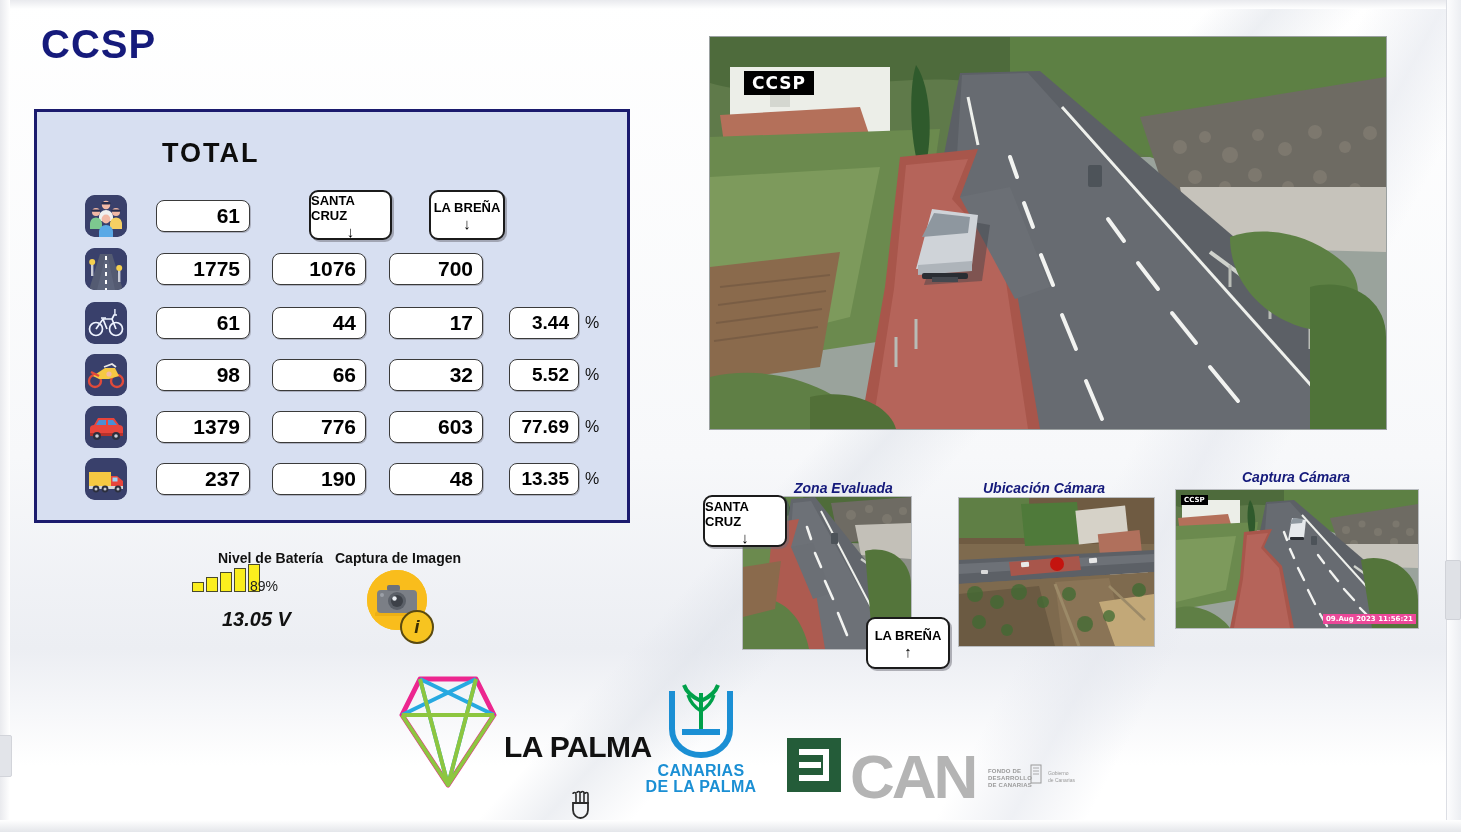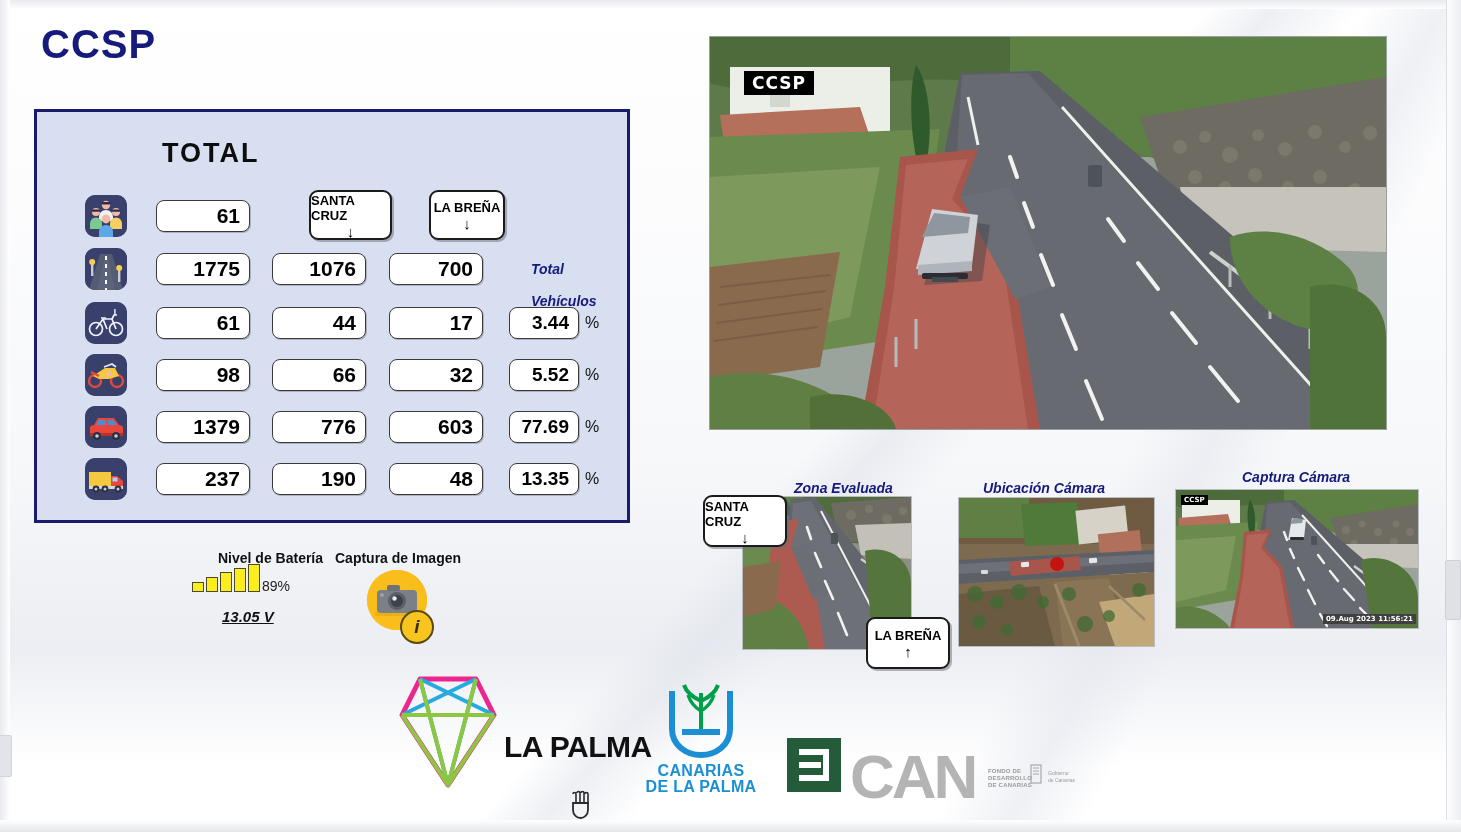--- a/index.html
+++ b/index.html
@@ -67,21 +67,21 @@
   .totallabel{
     position:absolute;left:494px;font-size:14px;font-weight:bold;font-style:italic;
     color:#151a7b;line-height:32px;
   }
 
   
   .minilabel{position:absolute;font-size:14px;font-weight:bold;color:#111;}
   .batt-bars{position:absolute;display:flex;align-items:flex-end;gap:2px;}
   .batt-bars i{display:block;background:#fbee1e;border:1px solid #4a4a2a;}
   .batt-pct{position:absolute;font-size:14px;color:#222;}
-  .batt-volt{position:absolute;font-size:15px;font-weight:bold;font-style:italic;color:#111;text-decoration:underline;}
+  .batt-volt{position:absolute;font-size:20px;font-weight:bold;font-style:italic;color:#111;}
   .camcircle{position:absolute;width:60px;height:60px;border-radius:50%;background:#f9bd1c;}
   .infobadge{
     position:absolute;width:30px;height:30px;border-radius:50%;
     background:#f7c420;border:2px solid #5a4a10;color:#3a2f05;
     font-size:19px;font-weight:bold;font-style:italic;
     display:flex;align-items:center;justify-content:center;
   }
 
   
   .video{
@@ -96,21 +96,21 @@
   .vid-ts{
     position:absolute;right:0px;bottom:25px;background:#111;color:#fff;
     font-size:16px;font-weight:bold;padding:3px 8px;letter-spacing:.5px;
     font-family:"DejaVu Sans", sans-serif;white-space:nowrap;
   }
 
   
   .thumb-cap{position:absolute;font-size:14px;font-weight:bold;font-style:italic;color:#151a7b;}
   .thumb{position:absolute;overflow:hidden;border:1px solid #b9bcc0;background:#7d8a7c;}
   .th-ts{
-    position:absolute;right:2px;bottom:4px;background:#404040;color:#fff;
+    position:absolute;right:2px;bottom:4px;background:#ec4899;color:#fff;
     font-size:7px;font-weight:bold;padding:1px 3px;
     font-family:"DejaVu Sans", sans-serif;white-space:nowrap;
   }
   .th-badge{
     position:absolute;left:5px;top:5px;background:#000;color:#fff;
     font-size:7px;font-weight:bold;padding:1px 3px;
     font-family:"DejaVu Sans", sans-serif;
   }
 
   
@@ -179,21 +179,20 @@
           </g>
           <rect x="6" y="16" width="2.4" height="12" fill="#c9ccd6"></rect>
           <circle cx="7.2" cy="14" r="3" fill="#f5d04e"></circle>
           <rect x="33" y="22" width="2.4" height="12" fill="#c9ccd6"></rect>
           <circle cx="34.2" cy="20" r="3" fill="#f5d04e"></circle>
         </svg>
       </div>
       <div class="val v1" style="top:5px;">1775</div>
       <div class="val v2" style="top:5px;">1076</div>
       <div class="val v3" style="top:5px;">700</div>
-      <div class="totallabel" style="top:5px;">Total Vehículos</div>
     </div>
 
     <div class="row" style="top:190px;">
       <div class="icon-cell" style="top:0px;">
         <svg width="42" height="42" viewBox="0 0 42 42">
           <rect width="42" height="42" rx="10" fill="#39406b"></rect>
           <g fill="none" stroke="#eef3ff" stroke-width="1.7">
             <circle cx="11" cy="27" r="6.5"></circle>
             <circle cx="31" cy="27" r="6.5"></circle>
             <path d="M11 27 L18 17 L27 17 L31 27 M18 17 L22 27 M27 17 L29 13 L32 13"></path>
@@ -274,21 +273,21 @@
   </div>
 
   <div class="minilabel" style="left:186px;top:550px;padding-left:32px;">Nivel de Batería</div>
   <div class="batt-bars" style="left:192px;top:566px;height:26px;">
     <i style="width:10px;height:8px;"></i>
     <i style="width:10px;height:13px;"></i>
     <i style="width:10px;height:18px;"></i>
     <i style="width:10px;height:22px;"></i>
     <i style="width:10px;height:26px;"></i>
   </div>
-  <div class="batt-pct" style="left:250px;top:578px;padding-left:12px;">89%</div>
+  <div class="batt-pct" style="left:250px;top:578px;">89%</div>
   <div class="batt-volt" style="left:222px;top:608px;">13.05 V</div>
 
   <div class="minilabel" style="left:335px;top:550px;">Captura de Imagen</div>
   <div class="camcircle" style="left:367px;top:570px;">
     <svg width="60" height="60" viewBox="0 0 60 60">
       <circle cx="30" cy="30" r="30" fill="#f9bd1c"></circle>
       <path d="M8 43 L30 23 L52 43 L52 46 L8 46 Z" fill="#e3a50f" opacity="0.55"></path>
       <rect x="10" y="20" width="40" height="23" rx="4" fill="#7b7f86"></rect>
       <rect x="20" y="15" width="13" height="6" rx="2" fill="#6d7179"></rect>
       <circle cx="30" cy="31" r="9" fill="#5b6068"></circle>

